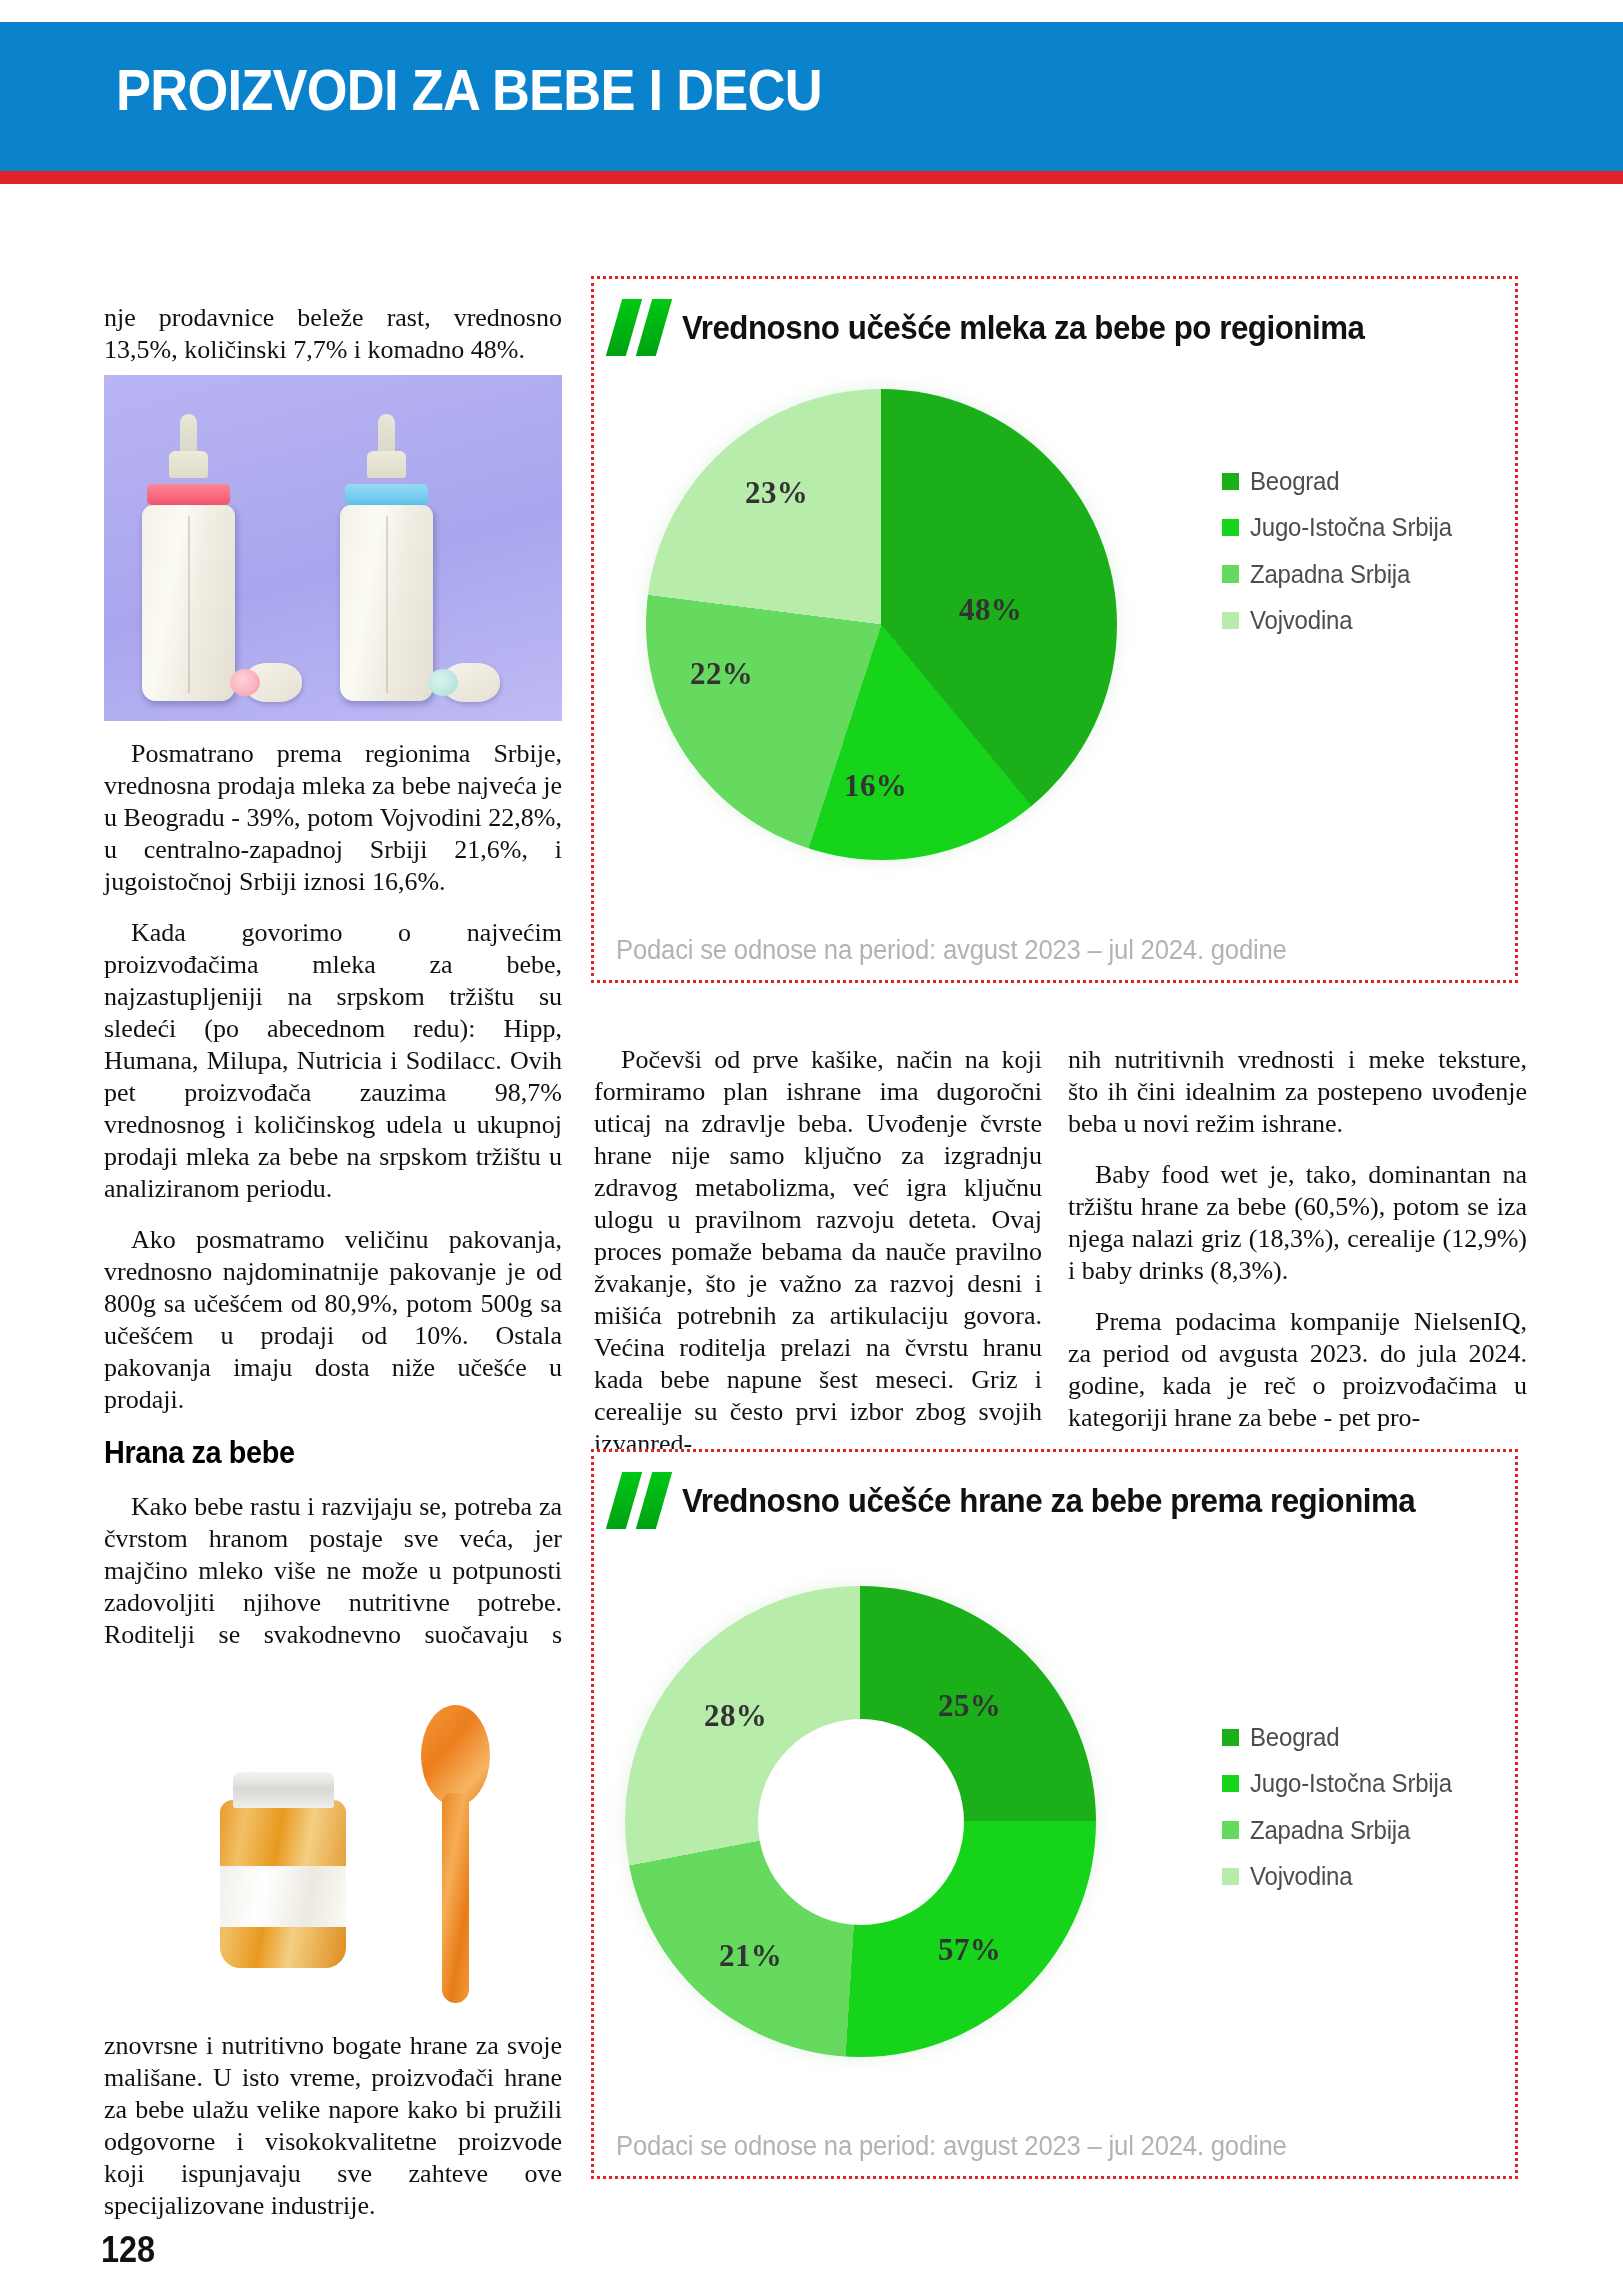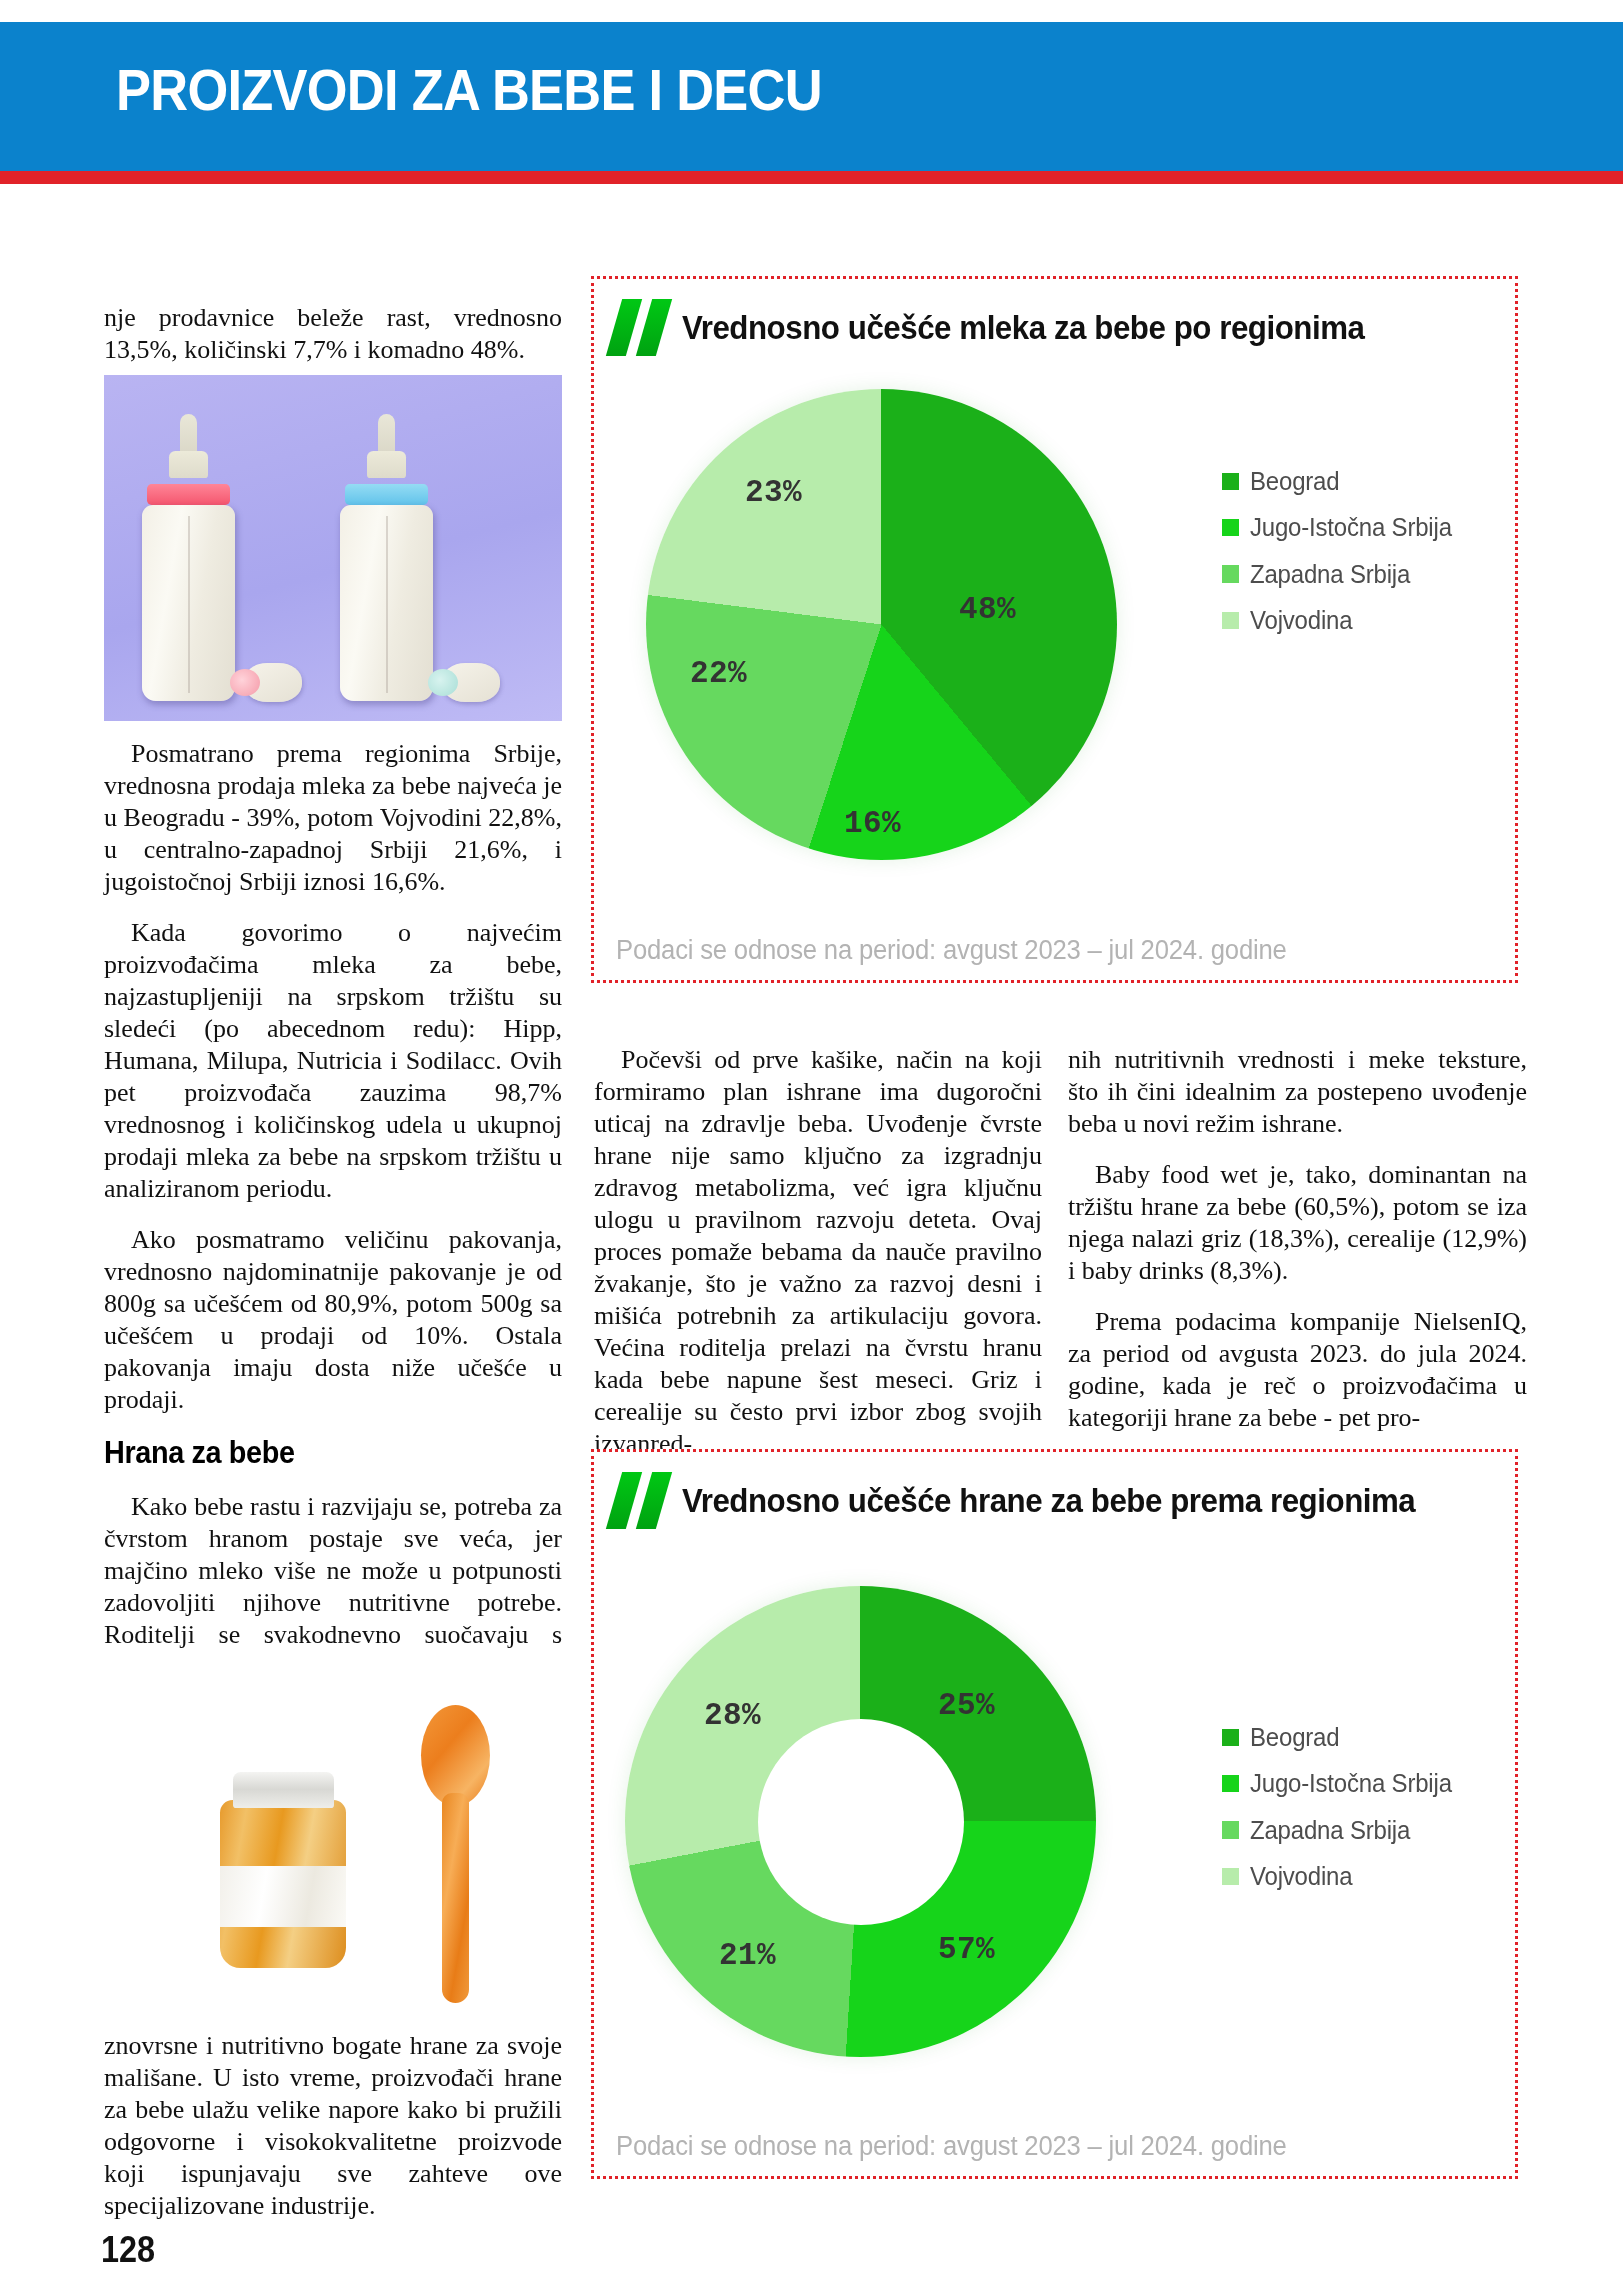--- a/index.html
+++ b/index.html
@@ -176,21 +176,21 @@
     width:471px;height:471px;border-radius:50%;position:relative;
     box-shadow:0 0 20.4px rgba(0,140,0,.10);
   }
   .donut-hole{
     position:absolute;left:50%;top:50%;width:206px;height:206px;
     margin-left:-103px;margin-top:-103px;border-radius:50%;
     background:#ffffff;
   }
   .slice-label{
     position:absolute;
-    font-family:Liberation Mono, monospace;
+    font-family:Liberation Serif, serif;
     font-weight:bold;font-size:31px;color:#333;
     letter-spacing:0.4px;
   }
   
   .legend{position:absolute;}
   .legend.l1{left:628px;top:188px;}
   .legend.l2{left:628px;top:271px;}
   .legend-row{display:flex;align-items:center;margin-bottom:17.3px;}
   .legend-swatch{width:17.3px;height:17.3px;flex:0 0 auto;margin-right:11px;}
   .legend-label{
@@ -306,21 +306,21 @@
     <span class="quote-icon">
         <i></i>
         <i></i>
       </span>
     <span class="chart-title">Vrednosno učešće mleka za bebe po regionima</span>
   </div>
 
   <div class="pie-wrap p1">
     <div class="pie" id="pie1" style="background: conic-gradient(rgb(27, 176, 25) 0deg, rgb(27, 176, 25) 140.4deg, rgb(22, 212, 26) 140.4deg, rgb(22, 212, 26) 198deg, rgb(102, 217, 95) 198deg, rgb(102, 217, 95) 277.2deg, rgb(183, 236, 171) 277.2deg, rgb(183, 236, 171) 360deg);"></div>
     <span class="slice-label" style="left:313px;top:203px;">48%</span>
-    <span class="slice-label" style="left:198px;top:379px;margin-top:38px;">16%</span>
+    <span class="slice-label" style="left:198px;top:379px;">16%</span>
     <span class="slice-label" style="left:44px;top:267px;">22%</span>
     <span class="slice-label" style="left:99px;top:86px;">23%</span>
   </div>
 
   <div class="legend l1">
     <div class="legend-row">
       <span class="legend-swatch" style="background:#1bb019;"></span>
       <span class="legend-label">Beograd</span>
     </div>
     <div class="legend-row">

